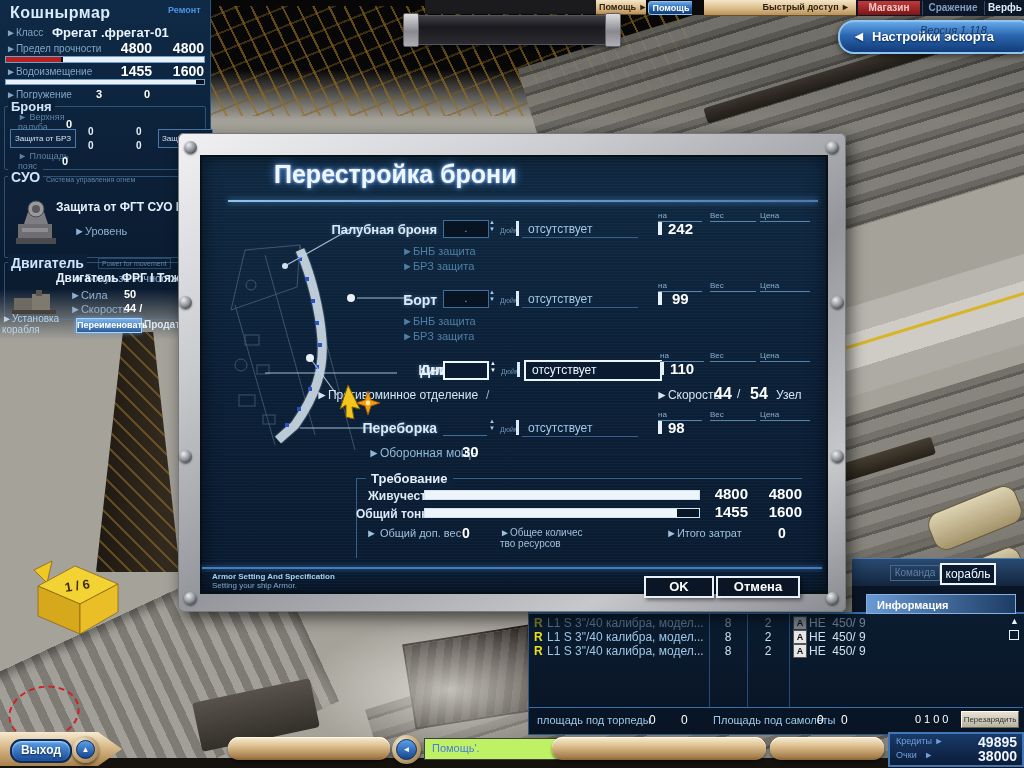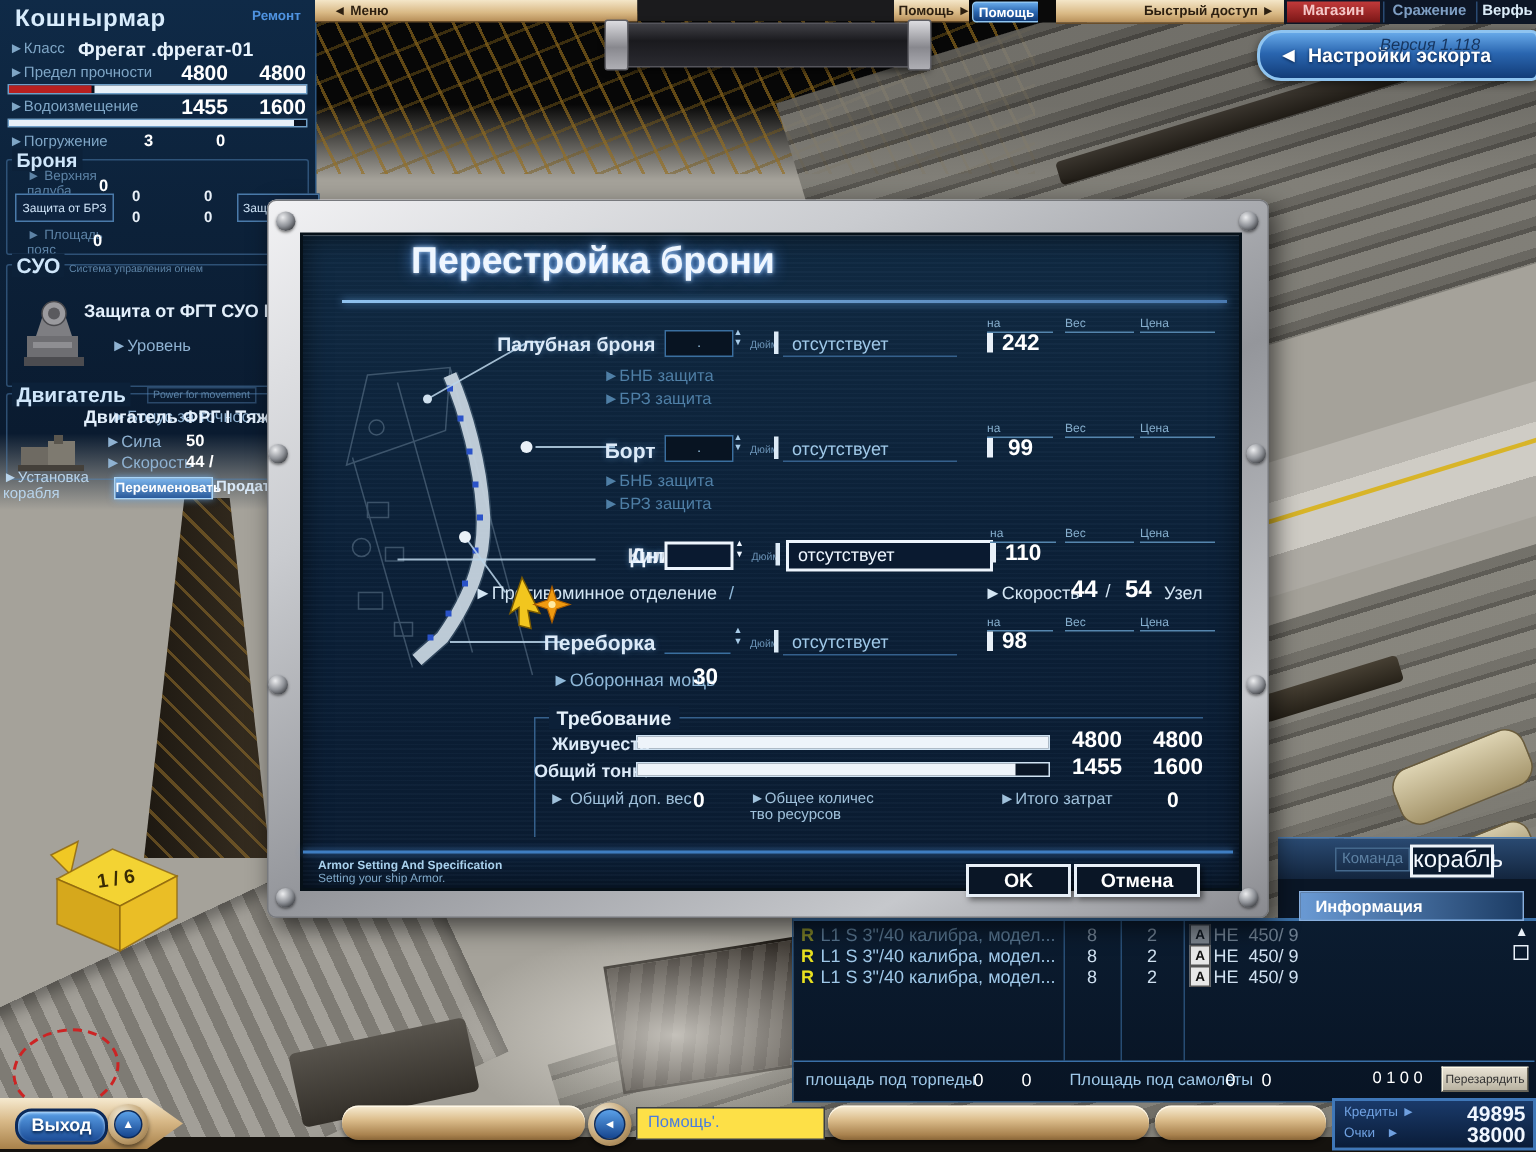--- a/index.html
+++ b/index.html
@@ -94,23 +94,20 @@
     <div class="a" style="left:96px;top:332px;width:84px;height:240px;clip-path:polygon(32% 0,68% 0,100% 100%,0 100%);background:repeating-linear-gradient(45deg,rgba(160,120,45,.5) 0 2px,transparent 2px 12px);"></div>
     <div class="a" style="left:-40px;top:615px;width:360px;height:170px;transform:rotate(-25deg);background:repeating-linear-gradient(90deg,#a29f98 0 9px,#7e7b74 9px 18px);box-shadow:inset 0 6px 10px rgba(0,0,0,.35);"></div>
     <div class="a" style="left:180px;top:380px;width:420px;height:220px;background:radial-gradient(ellipse at center,rgba(222,219,212,.85),rgba(222,219,212,0) 70%);"></div>
     <div class="a" style="left:300px;top:620px;width:300px;height:140px;background:radial-gradient(ellipse at center,rgba(228,225,218,.8),rgba(228,225,218,0) 70%);"></div>
     <div class="a" style="left:928px;top:498px;width:92px;height:38px;transform:rotate(-22deg);background:linear-gradient(180deg,#ddd3b2,#a4946a);border-radius:14px;border:1px solid #6a5c3c;"></div>
     <div class="a" style="left:952px;top:556px;width:70px;height:30px;transform:rotate(-22deg);background:linear-gradient(180deg,#d4caaa,#9c8c64);border-radius:12px;border:1px solid #6a5c3c;"></div>
     <div class="a" style="left:8px;top:686px;width:68px;height:50px;border:2px dashed #cc2424;border-radius:50%;transform:rotate(-12deg);"></div>
     <div class="a" style="left:196px;top:690px;width:120px;height:50px;background:linear-gradient(180deg,#57534c,#332f29);transform:rotate(-12deg);border-radius:4px;"></div>
   </div>
 
-  <div class="a beige" style="left:210px;top:0;width:215px;height:14px;z-index:15;">
-    <span class="a beige-txt" style="left:12px;top:2px;">◄ <span>Меню</span></span>
-  </div>
   <div class="a" style="left:425px;top:0;width:171px;height:14px;background:#1b1b1d;z-index:15;"></div>
   <div class="a beige" style="left:596px;top:0;width:50px;height:14px;z-index:15;">
     <span class="a beige-txt" style="left:3px;top:2px;"><span>Помощь</span> ►</span>
   </div>
   <div class="a bluebtn" style="left:648px;top:1px;width:44px;height:12px;border-radius:3px;font-size:9px;line-height:12px;z-index:15;">Помощь</div>
   <div class="a" style="left:692px;top:0;width:12px;height:15px;background:#0a0a0a;z-index:15;"></div>
   <div class="a beige" style="left:704px;top:0;width:152px;height:15px;z-index:15;">
     <span class="a beige-txt" style="right:6px;top:2px;"><span>Быстрый доступ</span> ►</span>
   </div>
   <div class="a" style="left:856px;top:0;width:168px;height:16px;background:#0d1626;z-index:15;">
@@ -207,21 +204,21 @@
   <svg class="a" style="left:20px;top:548px;z-index:12;" width="108" height="100" viewBox="0 0 108 100">
     <polygon points="14,22 32,13 27,35" fill="#f0c824" stroke="rgba(140,100,10,.8)"></polygon>
     <polygon points="18,38 55,18 98,36 60,56" fill="#f8d62e" stroke="rgba(140,100,10,.8)" opacity=".95"></polygon>
     <polygon points="18,38 60,56 60,86 18,68" fill="#d9a916" stroke="rgba(140,100,10,.8)" opacity=".95"></polygon>
     <polygon points="60,56 98,36 98,64 60,86" fill="#eec020" stroke="rgba(140,100,10,.8)" opacity=".95"></polygon>
     <text x="58" y="42" transform="rotate(-9 58 42)" font-family="Liberation Sans, sans-serif" font-size="13" font-weight="bold" fill="#3a2c04" text-anchor="middle">1 / 6</text>
   </svg>
 
   <div class="a" style="left:852px;top:558px;width:172px;height:28px;background:linear-gradient(180deg,#2a4a72,#12243c);border-top:1px solid #4a7ab0;z-index:10;">
     <div class="a" style="left:38px;top:6px;width:48px;height:14px;border:1px solid #44688c;color:#5d81a3;font-size:10px;text-align:center;line-height:14px;">Команда</div>
-    <div class="a" style="left:88px;top:4px;width:52px;height:18px;border:2px solid #eef4fa;background:#0a1a2e;color:#f4f9ff;font-size:16px;text-align:center;line-height:18px;">корабль</div>
+    <div class="a" style="left:88px;top:4px;width:52px;height:18px;border:2px solid #eef4fa;background:#0a1a2e;color:#f4f9ff;font-size:12px;text-align:center;line-height:18px;">корабль</div>
   </div>
   <div class="a" style="left:852px;top:586px;width:172px;height:28px;background:#0a1626;z-index:10;"></div>
   <div class="a" style="left:866px;top:594px;width:148px;height:18px;background:linear-gradient(90deg,#6a9ad4,#1c3c64);border:1px solid #88b0e0;z-index:11;">
     <span style="color:#fff;font-weight:bold;font-size:11px;line-height:17px;padding-left:10px;">Информация</span>
   </div>
 
   <div class="a navyp" style="left:528px;top:612px;width:496px;height:120px;border-top:2px solid #3a70a8;z-index:10;">
     <div class="a" style="left:180px;top:0;width:1px;height:93px;background:rgba(70,130,190,.5);"></div>
     <div class="a" style="left:218px;top:0;width:1px;height:93px;background:rgba(70,130,190,.5);"></div>
     <div class="a" style="left:260px;top:0;width:1px;height:93px;background:rgba(70,130,190,.5);"></div>
@@ -429,21 +426,21 @@
     <div class="a" style="left:0;top:28px;width:1024px;height:10px;background:#15120e;"></div>
     <div class="a" style="left:0;top:2px;width:122px;height:34px;clip-path:polygon(0 0,98px 0,122px 17px,98px 34px,0 34px);background:linear-gradient(180deg,#f6ead0,#d8b988 45%,#a8814a);"></div>
     <div class="a" style="left:10px;top:9px;width:58px;height:20px;border-radius:11px;background:linear-gradient(180deg,#5aa0e8,#1a4a94);border:2px solid #0c2a5a;box-shadow:inset 0 1px 2px #bfe0ff;color:#fff;font-weight:bold;font-size:12px;text-align:center;line-height:19px;text-shadow:0 1px 2px #042048;">Выход</div>
     <div class="a circbtn" style="left:72px;top:6px;width:27px;height:27px;">
         <div class="inner" style="line-height:18px;">▲</div>
       </div>
     <div class="a bbseg" style="left:228px;top:7px;width:162px;height:23px;"></div>
     <div class="a circbtn" style="left:392px;top:5px;width:29px;height:29px;">
         <div class="inner" style="line-height:19px;">◄</div>
       </div>
-    <div class="a" style="left:424px;top:8px;width:124px;height:20px;background:#fde047;border:1px solid #3a3e46;">
+    <div class="a" style="left:424px;top:8px;width:124px;height:20px;background:#bef264;border:1px solid #3a3e46;padding-left:28px;">
       <span style="position:absolute;left:7px;top:3px;color:#4a7ce0;font-size:11px;white-space:nowrap;">Помощь'.</span>
     </div>
     <div class="a bbseg" style="left:552px;top:7px;width:214px;height:23px;"></div>
     <div class="a bbseg" style="left:770px;top:7px;width:114px;height:23px;"></div>
     <div class="a" style="left:888px;top:2px;width:132px;height:31px;background:linear-gradient(180deg,#1a3a6a,#0a1c38);border:2px solid #3f77b8;">
       <span class="a" style="left:6px;top:2px;font-size:9px;color:#6fa0e0;text-align:center;"><span>Кредиты</span> ►</span>
       <span class="a" style="right:5px;top:0;font-size:14px;font-weight:bold;color:#f0f6ff;">49895</span>
       <span class="a" style="left:6px;top:16px;font-size:9px;color:#6fa0e0;"><span>Очки</span>&nbsp;&nbsp;&nbsp;►</span>
       <span class="a" style="right:5px;top:14px;font-size:14px;font-weight:bold;color:#f0f6ff;">38000</span>
     </div>

